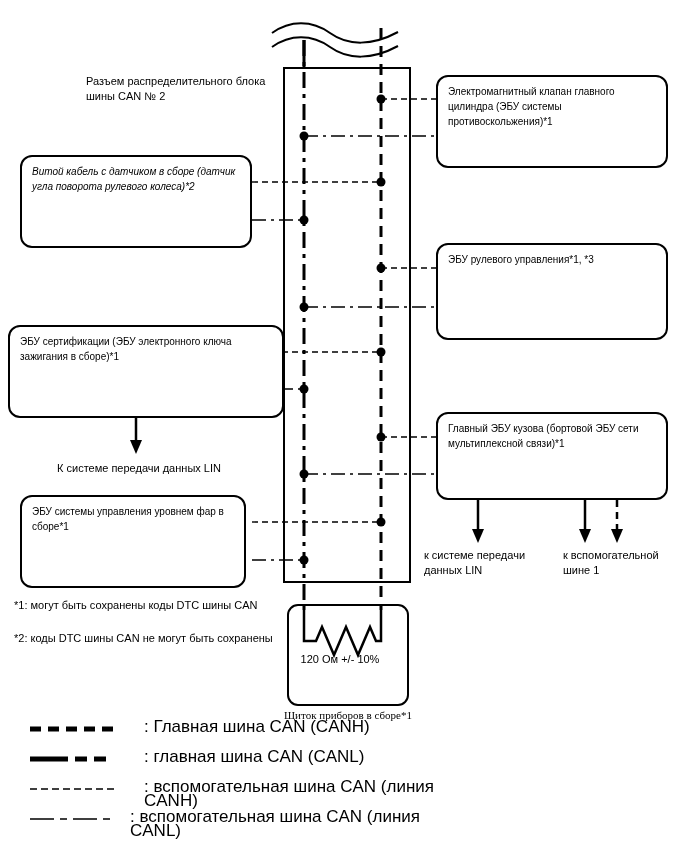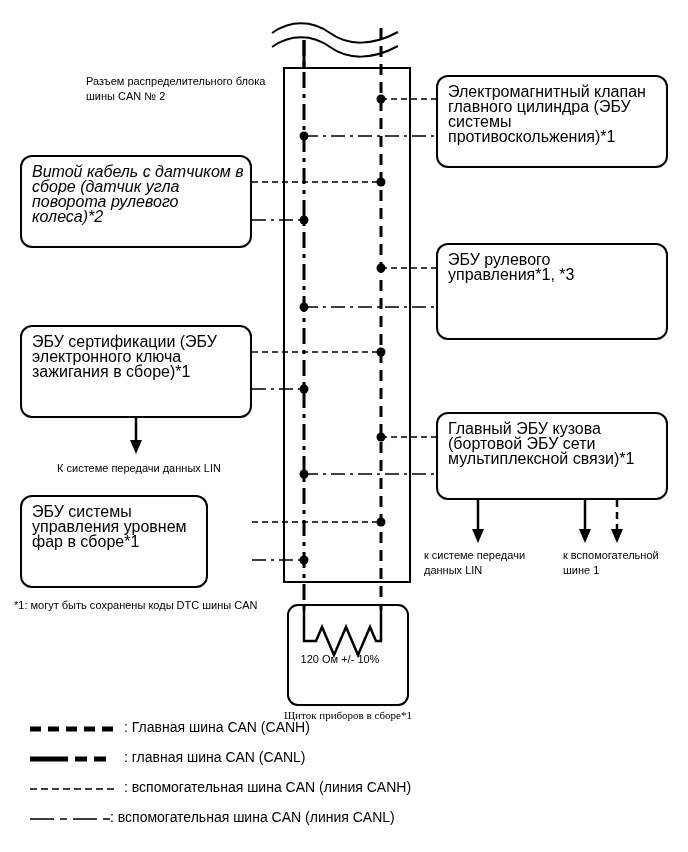--- a/index.html
+++ b/index.html
@@ -1,23 +1,23 @@
 <!DOCTYPE html>
 <html><head>
 <meta charset="utf-8">
 <style>
   html,body{margin:0;padding:0;background:#fff;}
   body{width:688px;height:852px;position:relative;
        font-family:"Liberation Sans","DejaVu Sans",sans-serif;color:#000;}
   #diagram{position:absolute;left:0;top:0;width:688px;height:852px;}
   .box{position:absolute;border:2px solid #000;border-radius:12px;background:#fff;
        box-sizing:border-box;}
-  .box .txt{position:absolute;left:10px;top:7px;right:6px;font-size:16px;line-height:15px;}
+  .box .txt{position:absolute;left:10px;top:7px;right:6px;font-size:10px;line-height:15px;}
   .lbl{position:absolute;font-size:11px;line-height:15px;}
-  .legend-row{position:absolute;font-size:14px;line-height:14px;}
+  .legend-row{position:absolute;font-size:17px;line-height:14px;margin-left:20px;}
   svg{position:absolute;left:0;top:0;overflow:visible;}
 </style>
 </head>
 <body>
 
 <div id="diagram">
 
   <svg width="688" height="852">
     <g stroke="#000" fill="none">
 
@@ -80,25 +80,25 @@
       <path d="M304,610 L304,641 L316,641 L322,627 L334,655 L346,627 L358,655 L370,627 L376,641 L381,641 L381,610" stroke-width="2.5" stroke-linejoin="miter"></path>
     </g>
   </svg>
 
   <div class="lbl" style="left:86px;top:74px;width:200px;">Разъем распределительного блока шины CAN № 2</div>
 
   <div class="box" style="left:20px;top:155px;width:232px;height:93px;font-style:italic;">
     <div class="txt">Витой кабель с датчиком в сборе (датчик угла поворота рулевого колеса)*2</div>
   </div>
 
-  <div class="box" style="left:20px;top:325px;width:232px;height:93px;">
+  <div class="box" style="left:8px;top:325px;width:276px;height:93px;">
     <div class="txt">ЭБУ сертификации (ЭБУ электронного ключа зажигания в сборе)*1</div>
   </div>
 
-  <div class="box" style="left:20px;top:495px;width:188px;height:93px;">
+  <div class="box" style="left:20px;top:495px;width:226px;height:93px;">
     <div class="txt">ЭБУ системы управления уровнем фар в сборе*1</div>
   </div>
 
   <div class="box" style="left:436px;top:75px;width:232px;height:93px;">
     <div class="txt">Электромагнитный клапан главного цилиндра (ЭБУ системы противоскольжения)*1</div>
   </div>
 
   <div class="box" style="left:436px;top:243px;width:232px;height:97px;">
     <div class="txt">ЭБУ рулевого управления*1, *3</div>
   </div>
@@ -112,20 +112,21 @@
   <div class="lbl" style="left:424px;top:548px;width:140px;white-space:pre-line;">к системе передачи
 данных LIN</div>
 
   <div class="lbl" style="left:563px;top:548px;width:130px;white-space:pre-line;">к вспомогательной
 шине 1</div>
 
   <div class="lbl" style="left:288px;top:652px;width:104px;text-align:center;">120 Ом +/- 10%</div>
   <div class="lbl" style="left:258px;top:708px;width:180px;text-align:center;font-family:Liberation Serif, serif;">Щиток приборов в сборе*1</div>
 
   <div class="lbl" style="left:14px;top:598px;width:270px;">*1: могут быть сохранены коды DTC шины CAN</div>
+  <div class="lbl" style="left:14px;top:631px;width:280px;">*2: коды DTC шины CAN не могут быть сохранены</div>
 
   <div style="position:absolute;left:14px;top:718px;width:420px;">
 
     <div style="position:relative;height:30px;">
       <svg width="90" height="14" style="position:absolute;left:16px;top:4px;">
         <line x1="0" y1="7" x2="84" y2="7" stroke="#000" stroke-width="5" stroke-dasharray="11,7"></line>
       </svg>
       <span class="legend-row" style="left:110px;top:2px;">: Главная шина CAN (CANH)</span>
     </div>
 

